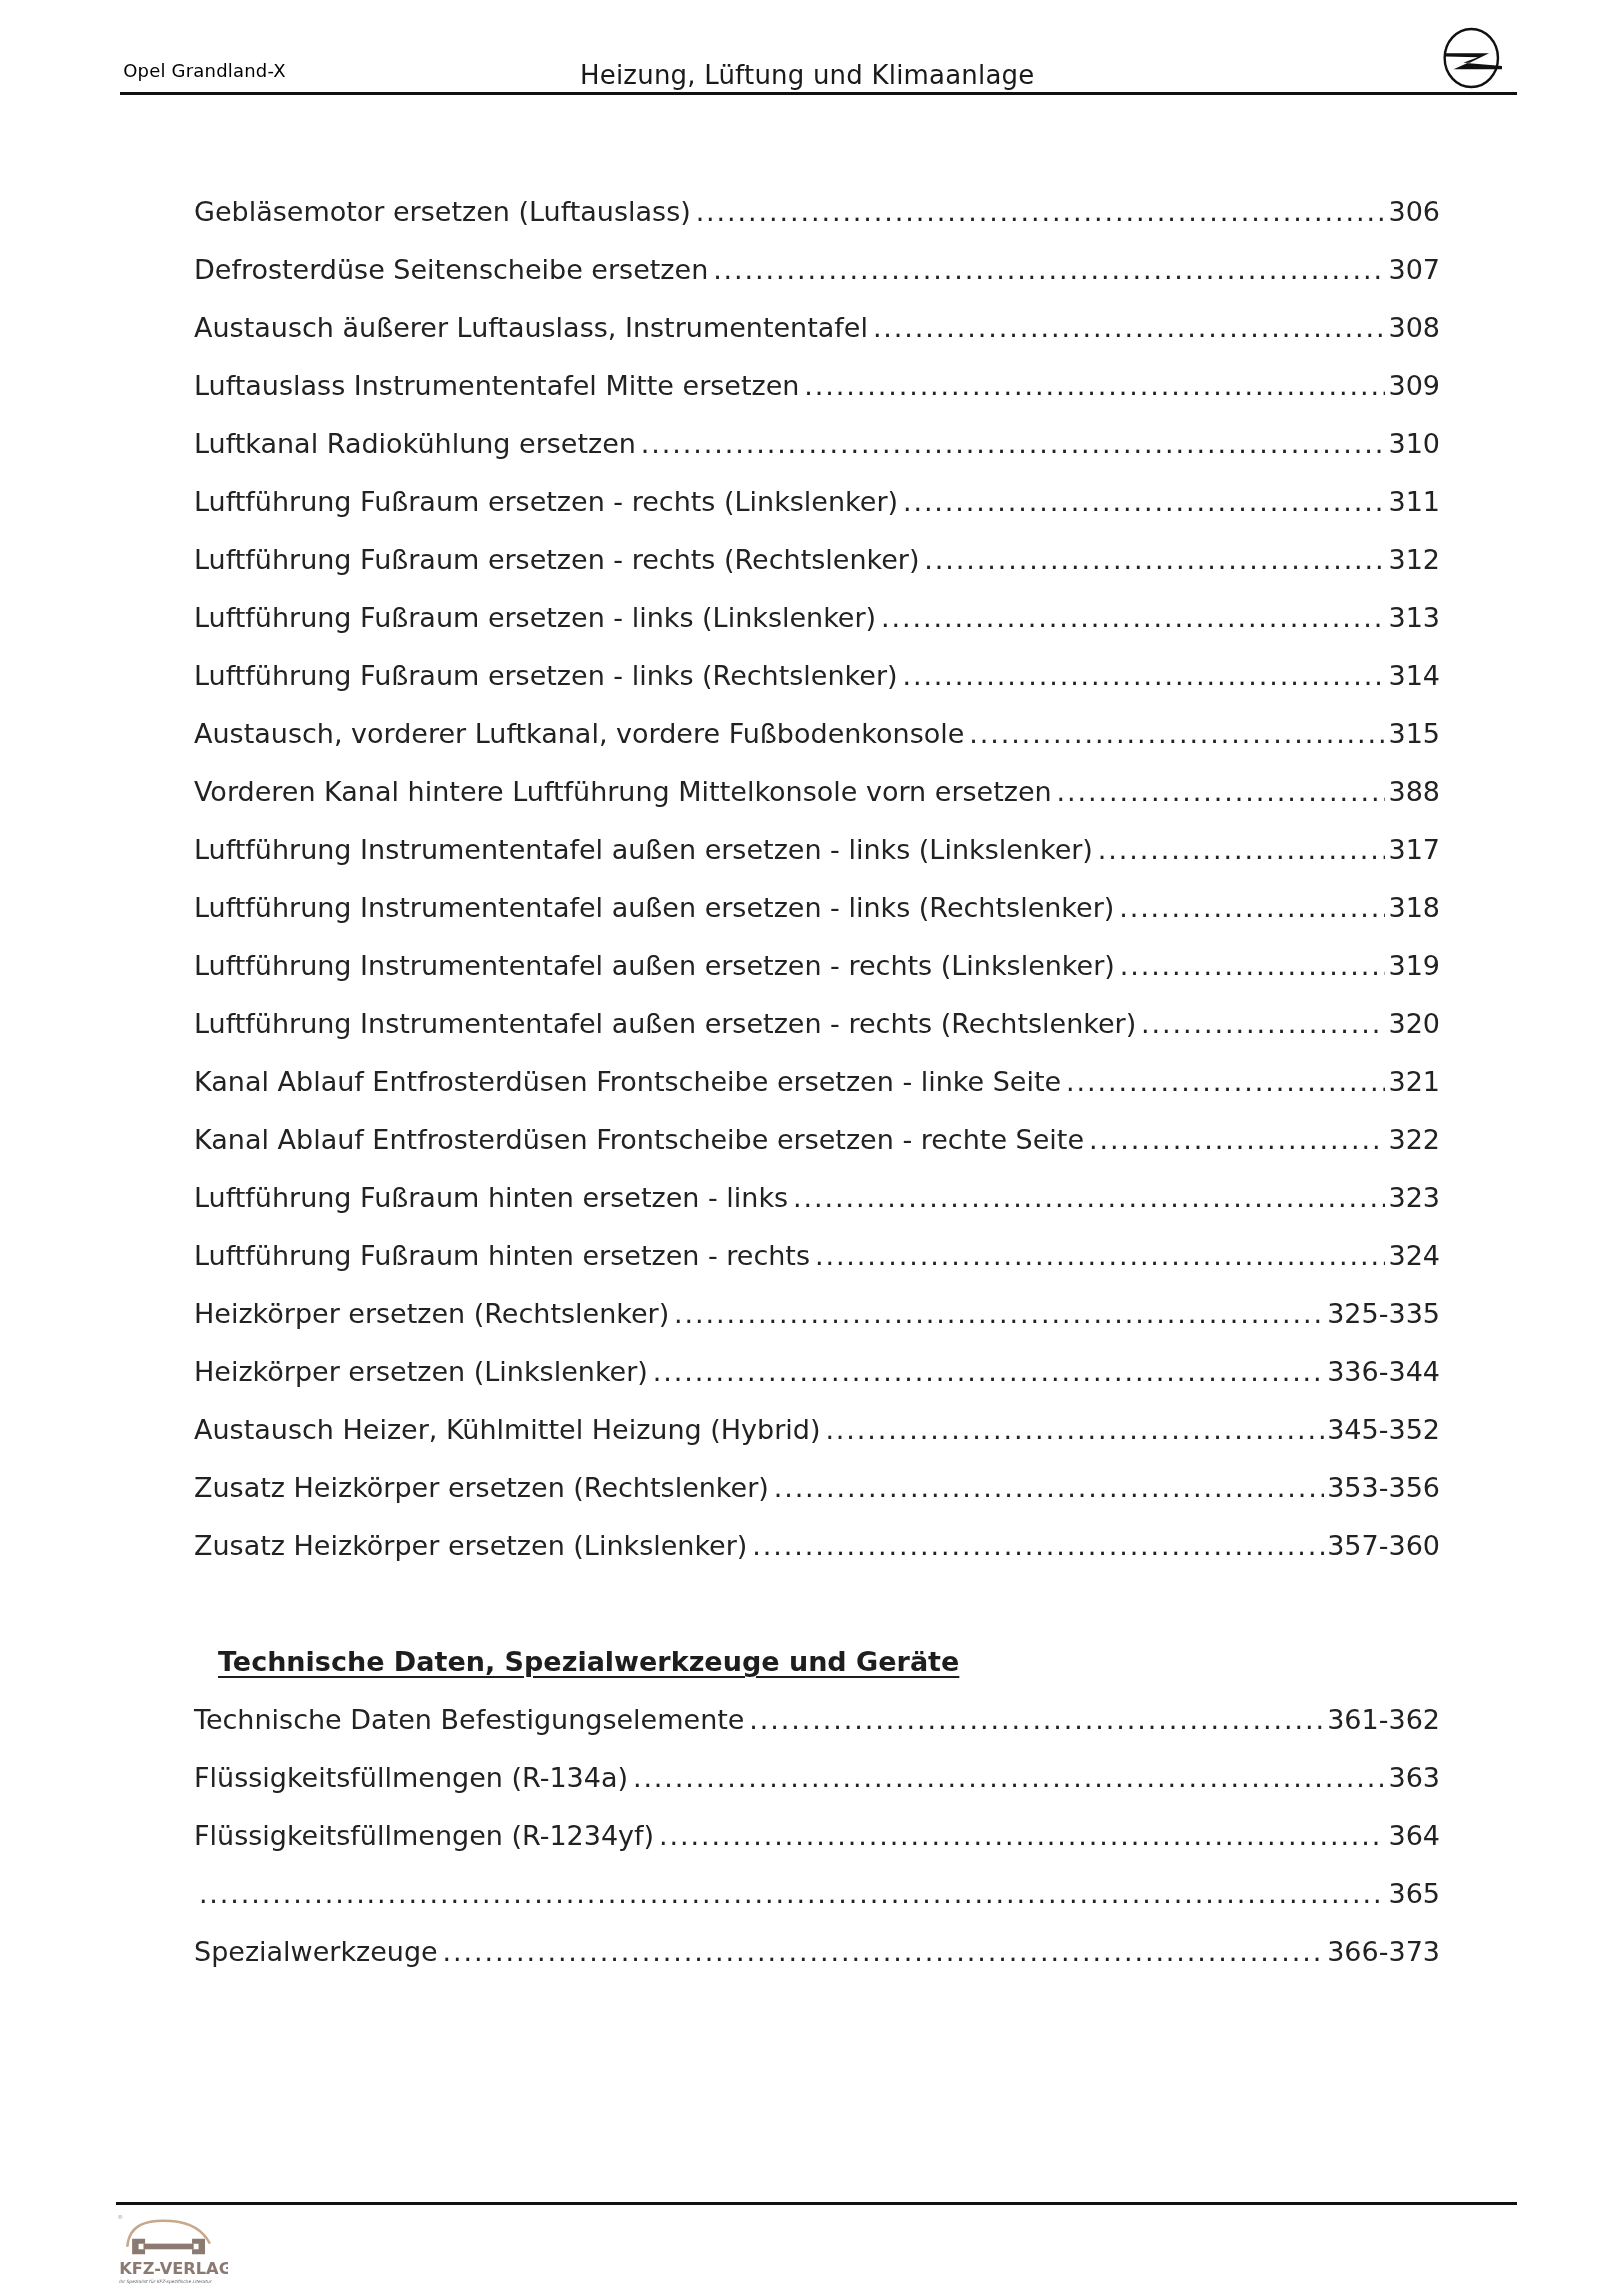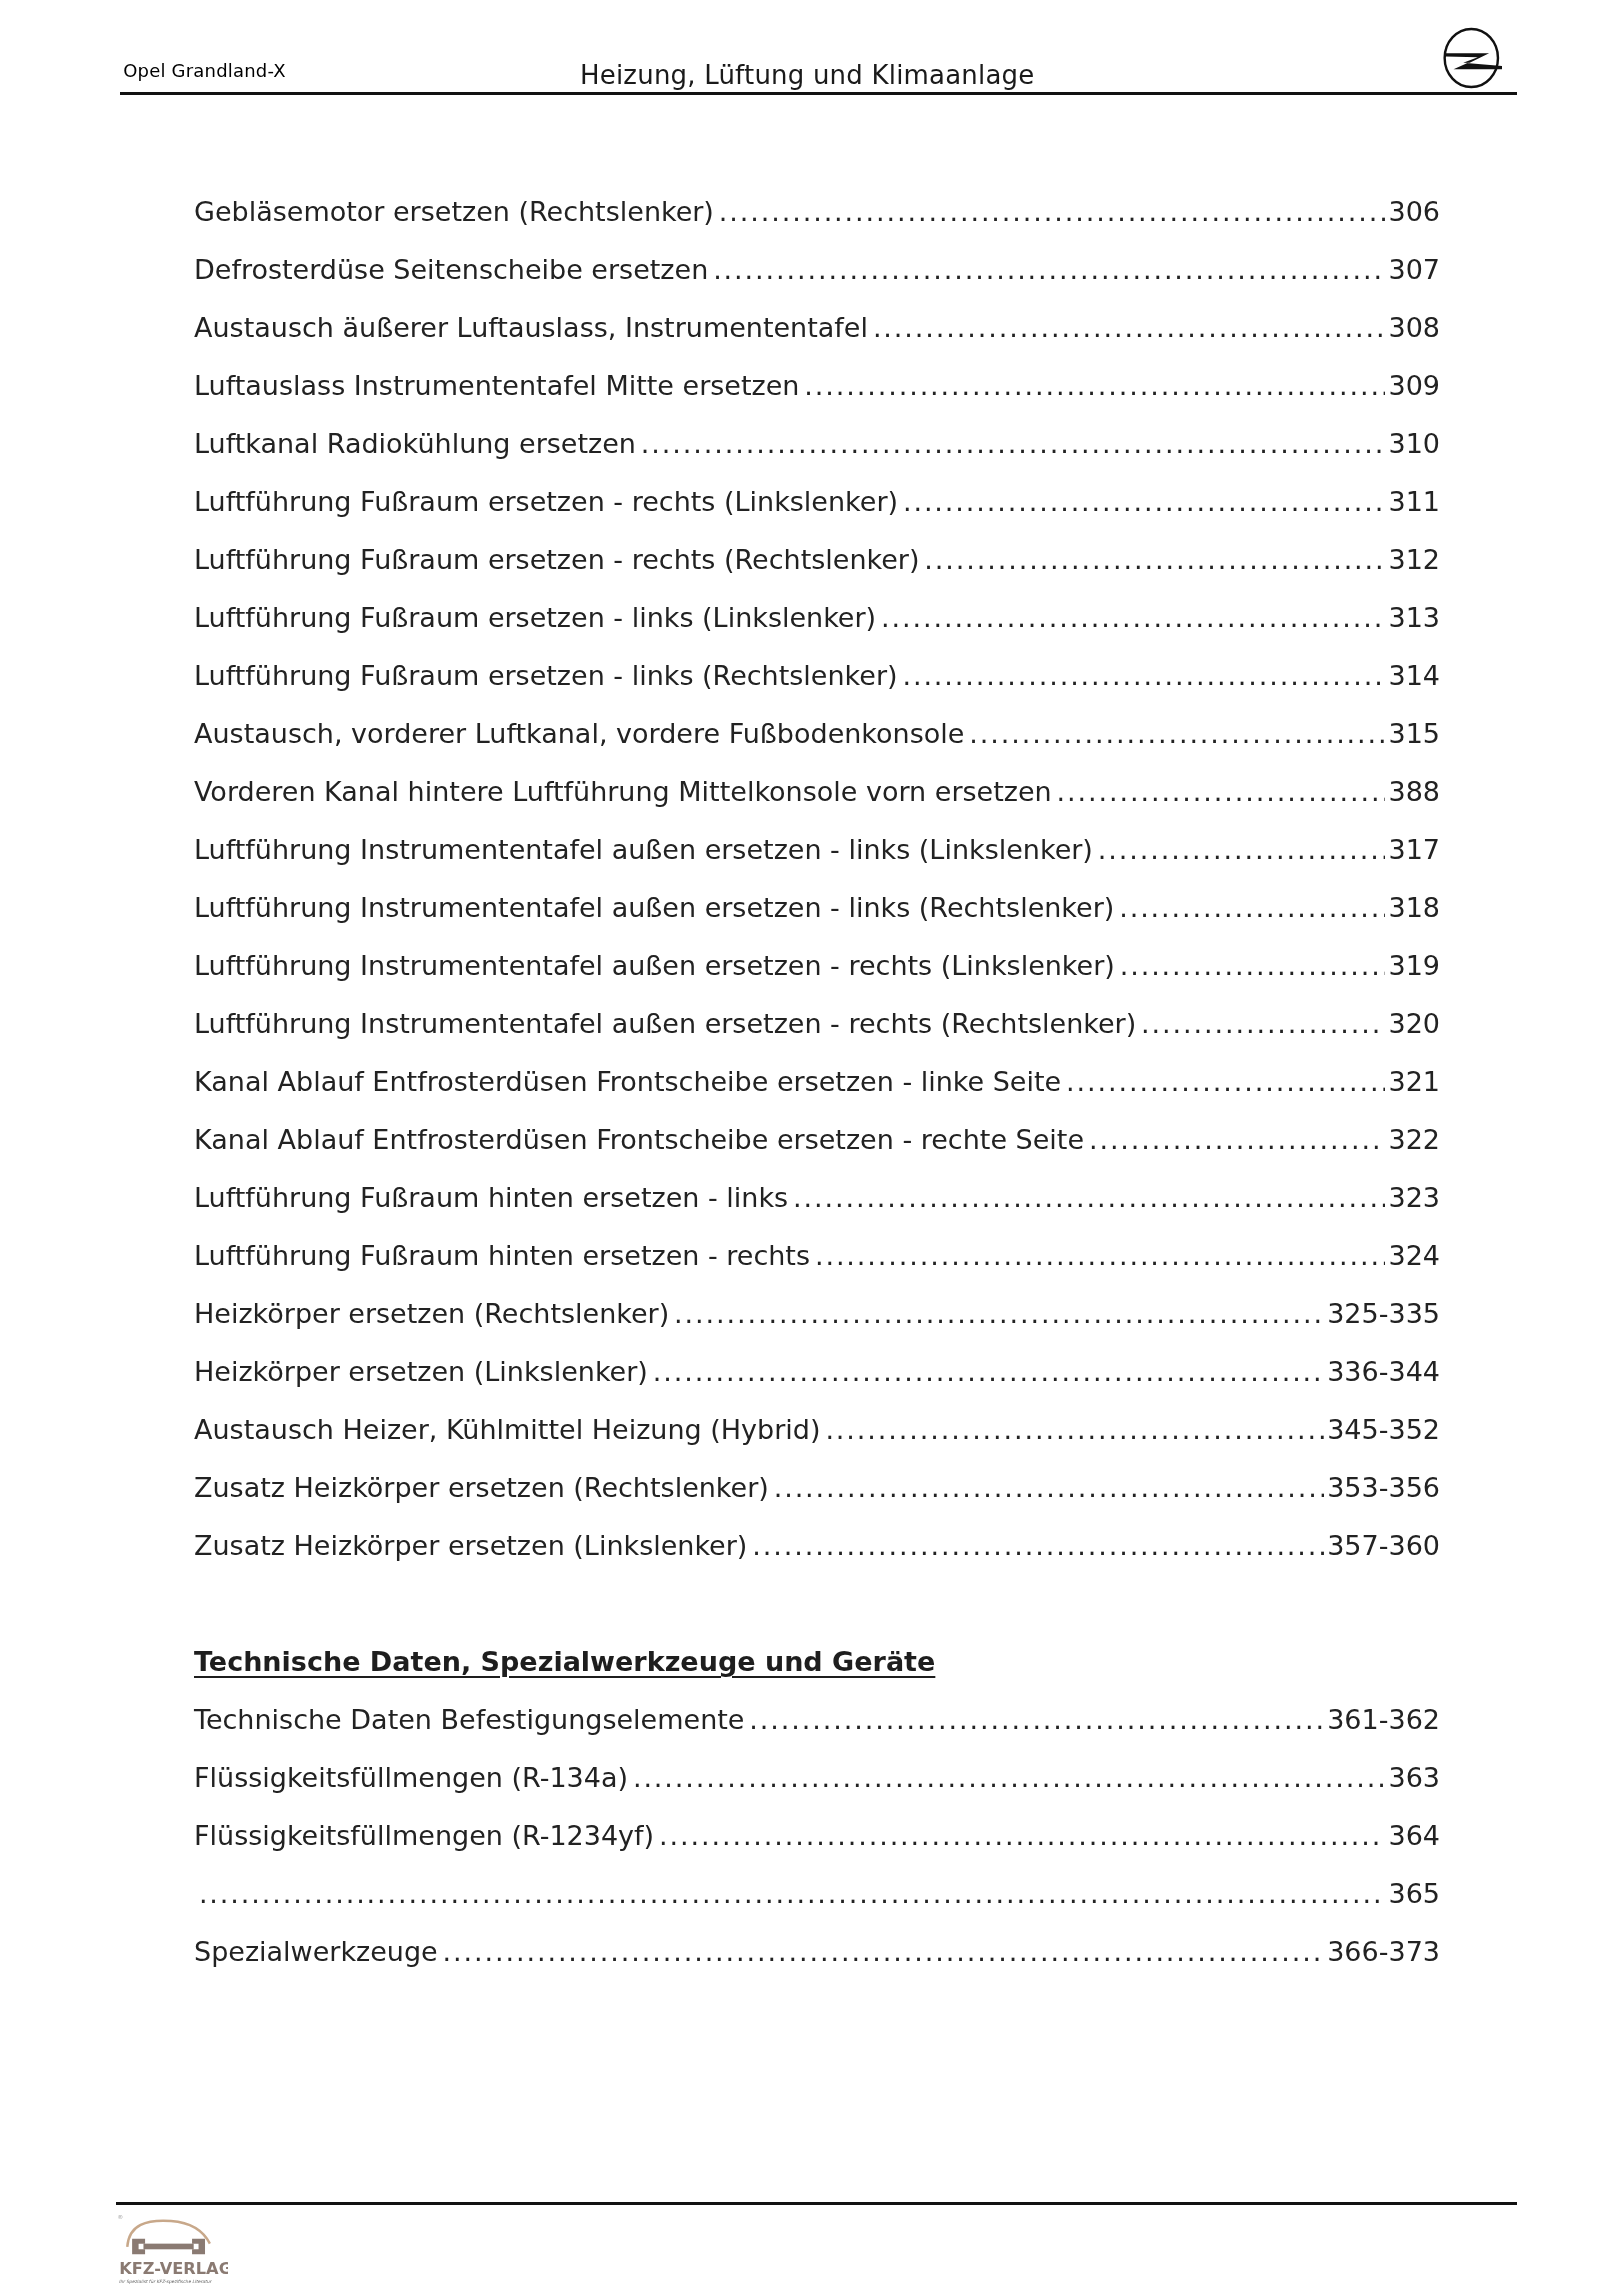--- a/index.html
+++ b/index.html
@@ -13,21 +13,21 @@
     .logo { position: absolute; left: 1298px; top: 24px; width: 105px; height: 68px; }
 
     .toc { position: absolute; left: 194px; top: 188px; width: 1246px; }
     .entry { display: flex; align-items: baseline; height: 58px; font-size: 27px; line-height: 47px; color: #222; white-space: nowrap; }
     .entry .title { flex: 0 0 auto; }
     .entry .leader { flex: 1 1 auto; overflow: hidden; margin: 0 3.2px 0 4.9px; color: #222; letter-spacing: 1.9px; }
     .entry .leader::before { content: "................................................................................................................................................................................"; }
     .entry .page { flex: 0 0 auto; text-align: right; }
 
     .section-gap { height: 58px; }
-    .section-heading { font-size: 27px; font-weight: bold; text-decoration: underline; text-underline-offset: 4.9px; text-decoration-thickness: 2.4px; height: 58px; line-height: 47px; color: #1e1e1e; }
+    .section-heading { font-size: 27px; font-weight: bold; text-decoration: underline; text-underline-offset: 4.9px; text-decoration-thickness: 2.4px; height: 58px; line-height: 47px; color: #1e1e1e; margin-left: 24px; }
 
     .footer-rule { position: absolute; left: 116px; top: 2202px; width: 1401px; height: 3.2px; background: #111; }
     .footer-logo { position: absolute; left: 114px; top: 2208px; width: 114px; height: 81px; }
     .brand-text { font-family: "DejaVu Sans", sans-serif; }
   </style>
 </head>
 <body>
 
 <div class="header">
   <div class="header-left">Opel Grandland-X</div>
@@ -36,21 +36,21 @@
     <ellipse cx="66" cy="42" rx="33" ry="36" fill="none" stroke="#111" stroke-width="3"></ellipse>
     <polygon points="34,36 88,36 64,48 56,48 74,41 34,40" fill="#111"></polygon>
     <polygon points="56,48 104,52 104,56 44,56 62,48" fill="#111"></polygon>
     <rect x="36" y="38" width="60" height="0" fill="#111"></rect>
   </svg>
   <div class="header-rule"></div>
 </div>
 
 <div class="toc" id="toc">
     <div class="entry">
-      <span class="title">Gebläsemotor ersetzen (Rechtslenker)</span>
+      <span class="title">Gebläsemotor ersetzen (Luftauslass)</span>
       <span class="leader"></span>
       <span class="page">306</span>
     </div>
     <div class="entry">
       <span class="title">Defrosterdüse Seitenscheibe ersetzen</span>
       <span class="leader"></span>
       <span class="page">307</span>
     </div>
     <div class="entry">
       <span class="title">Austausch äußerer Luftauslass, Instrumententafel</span>

